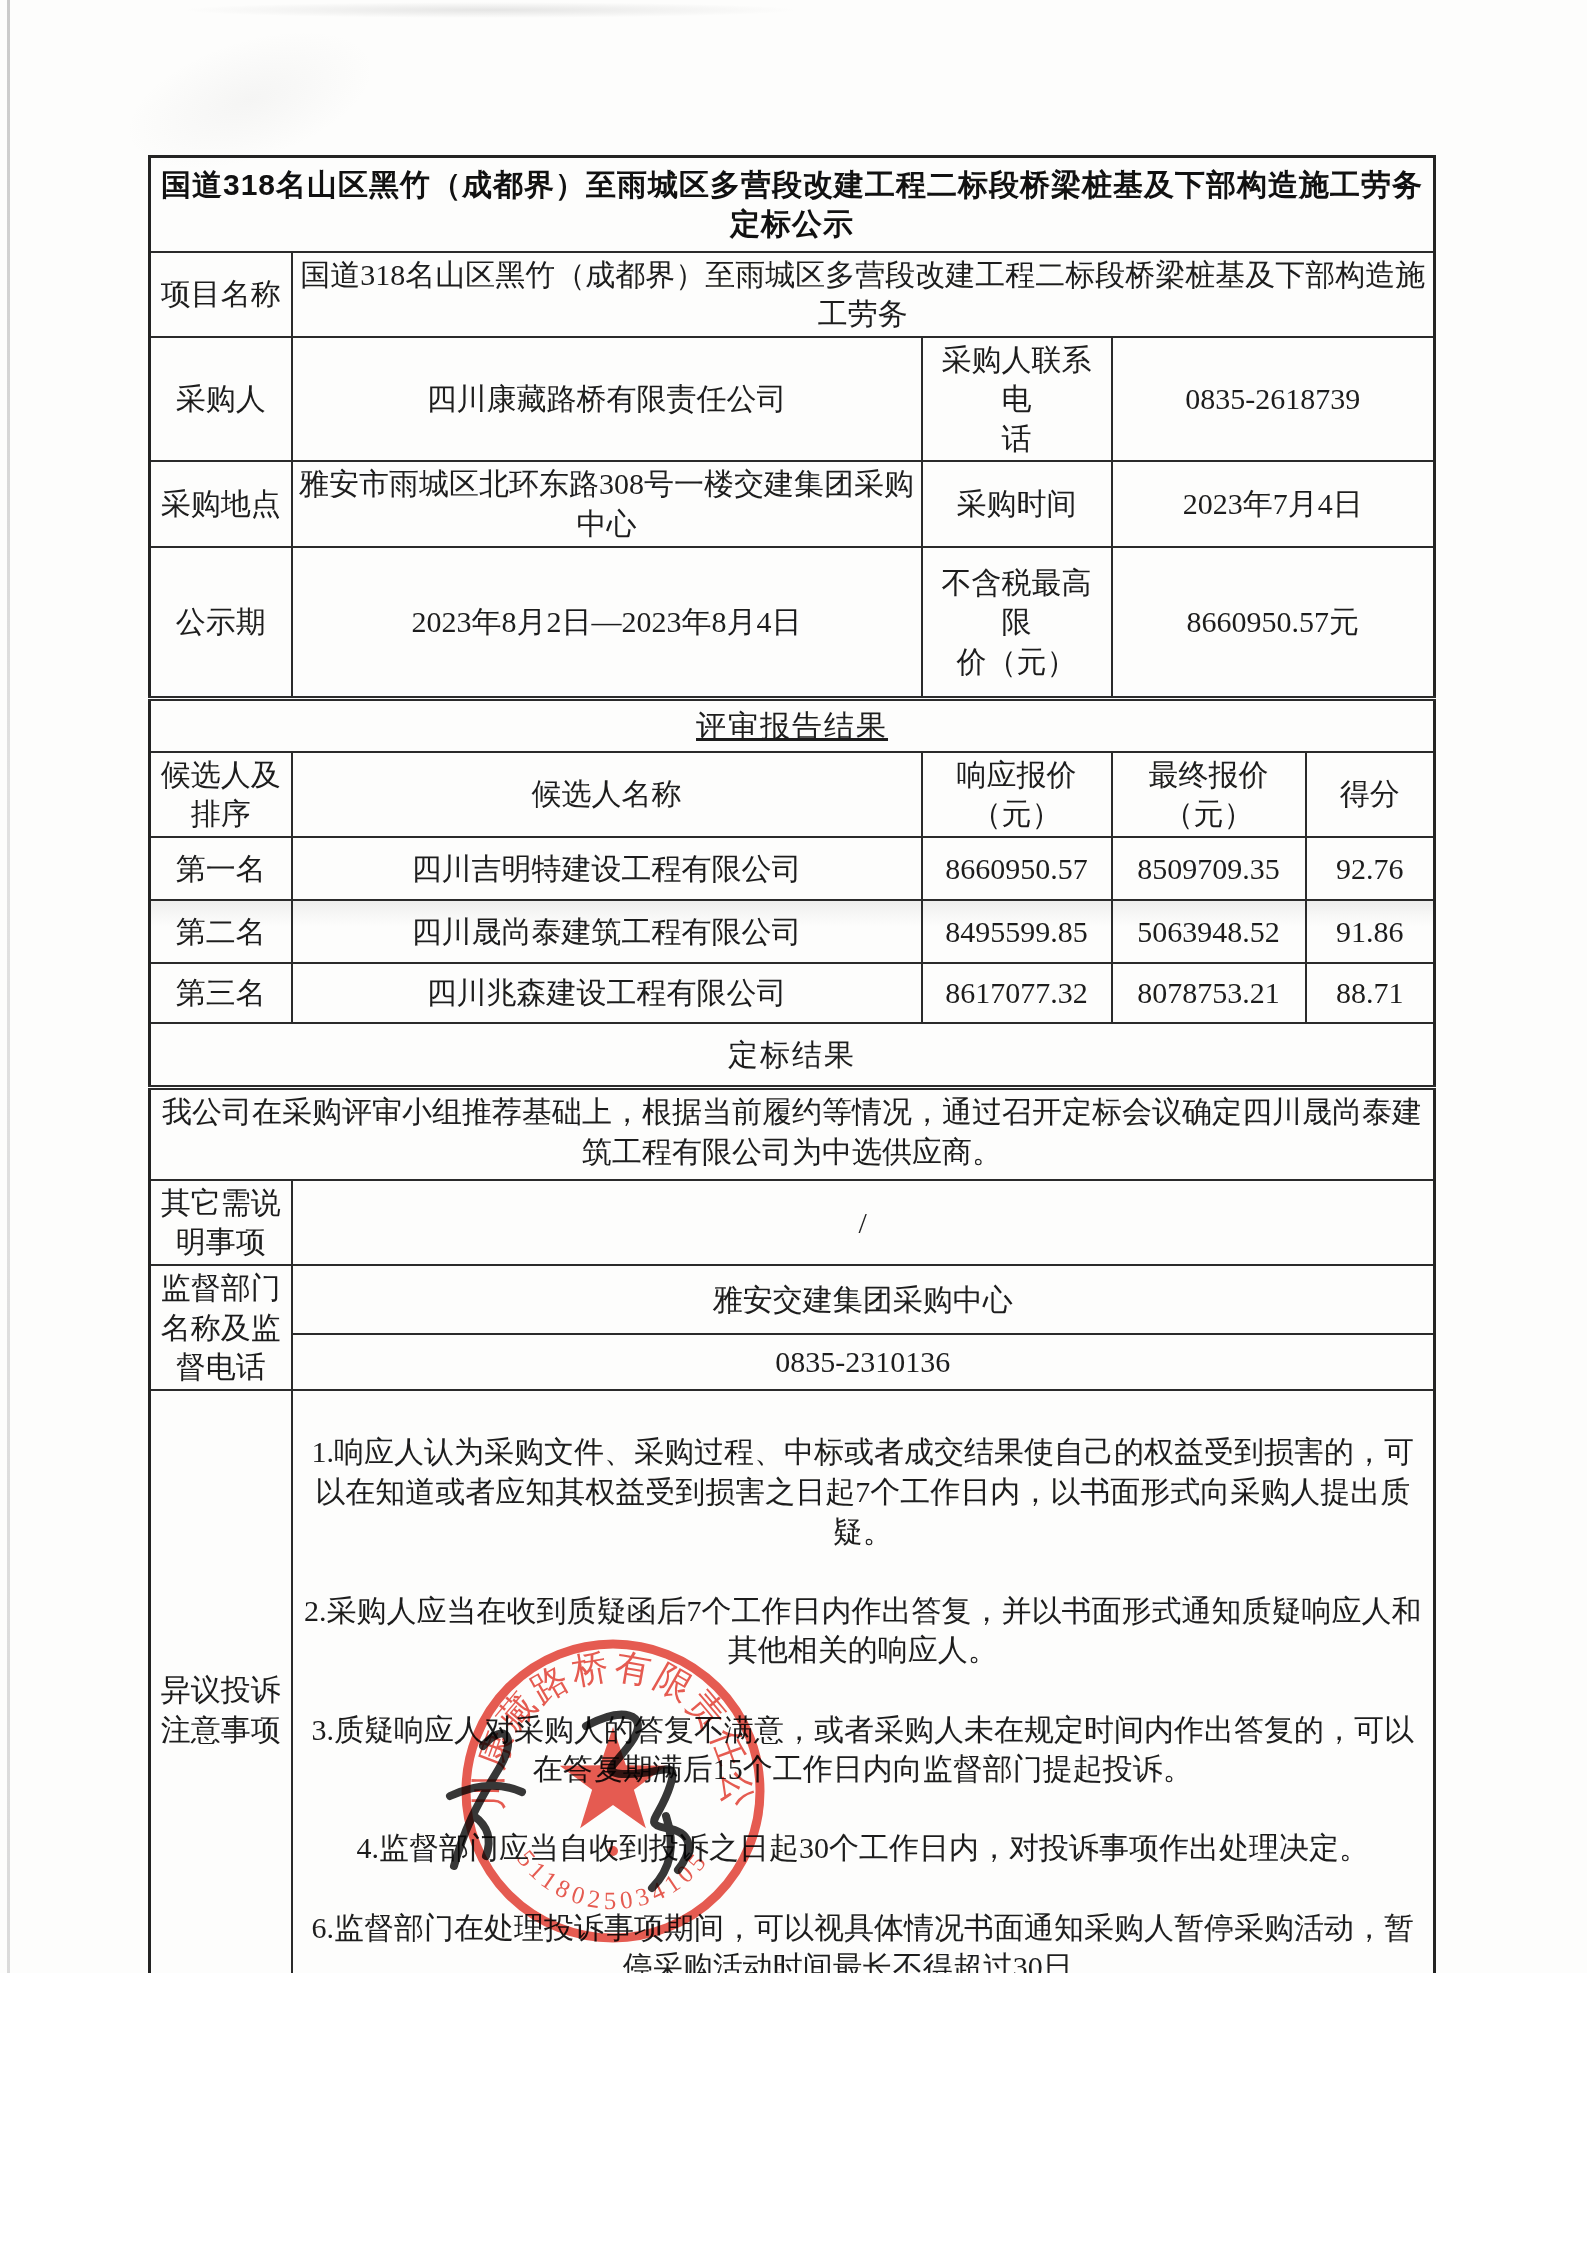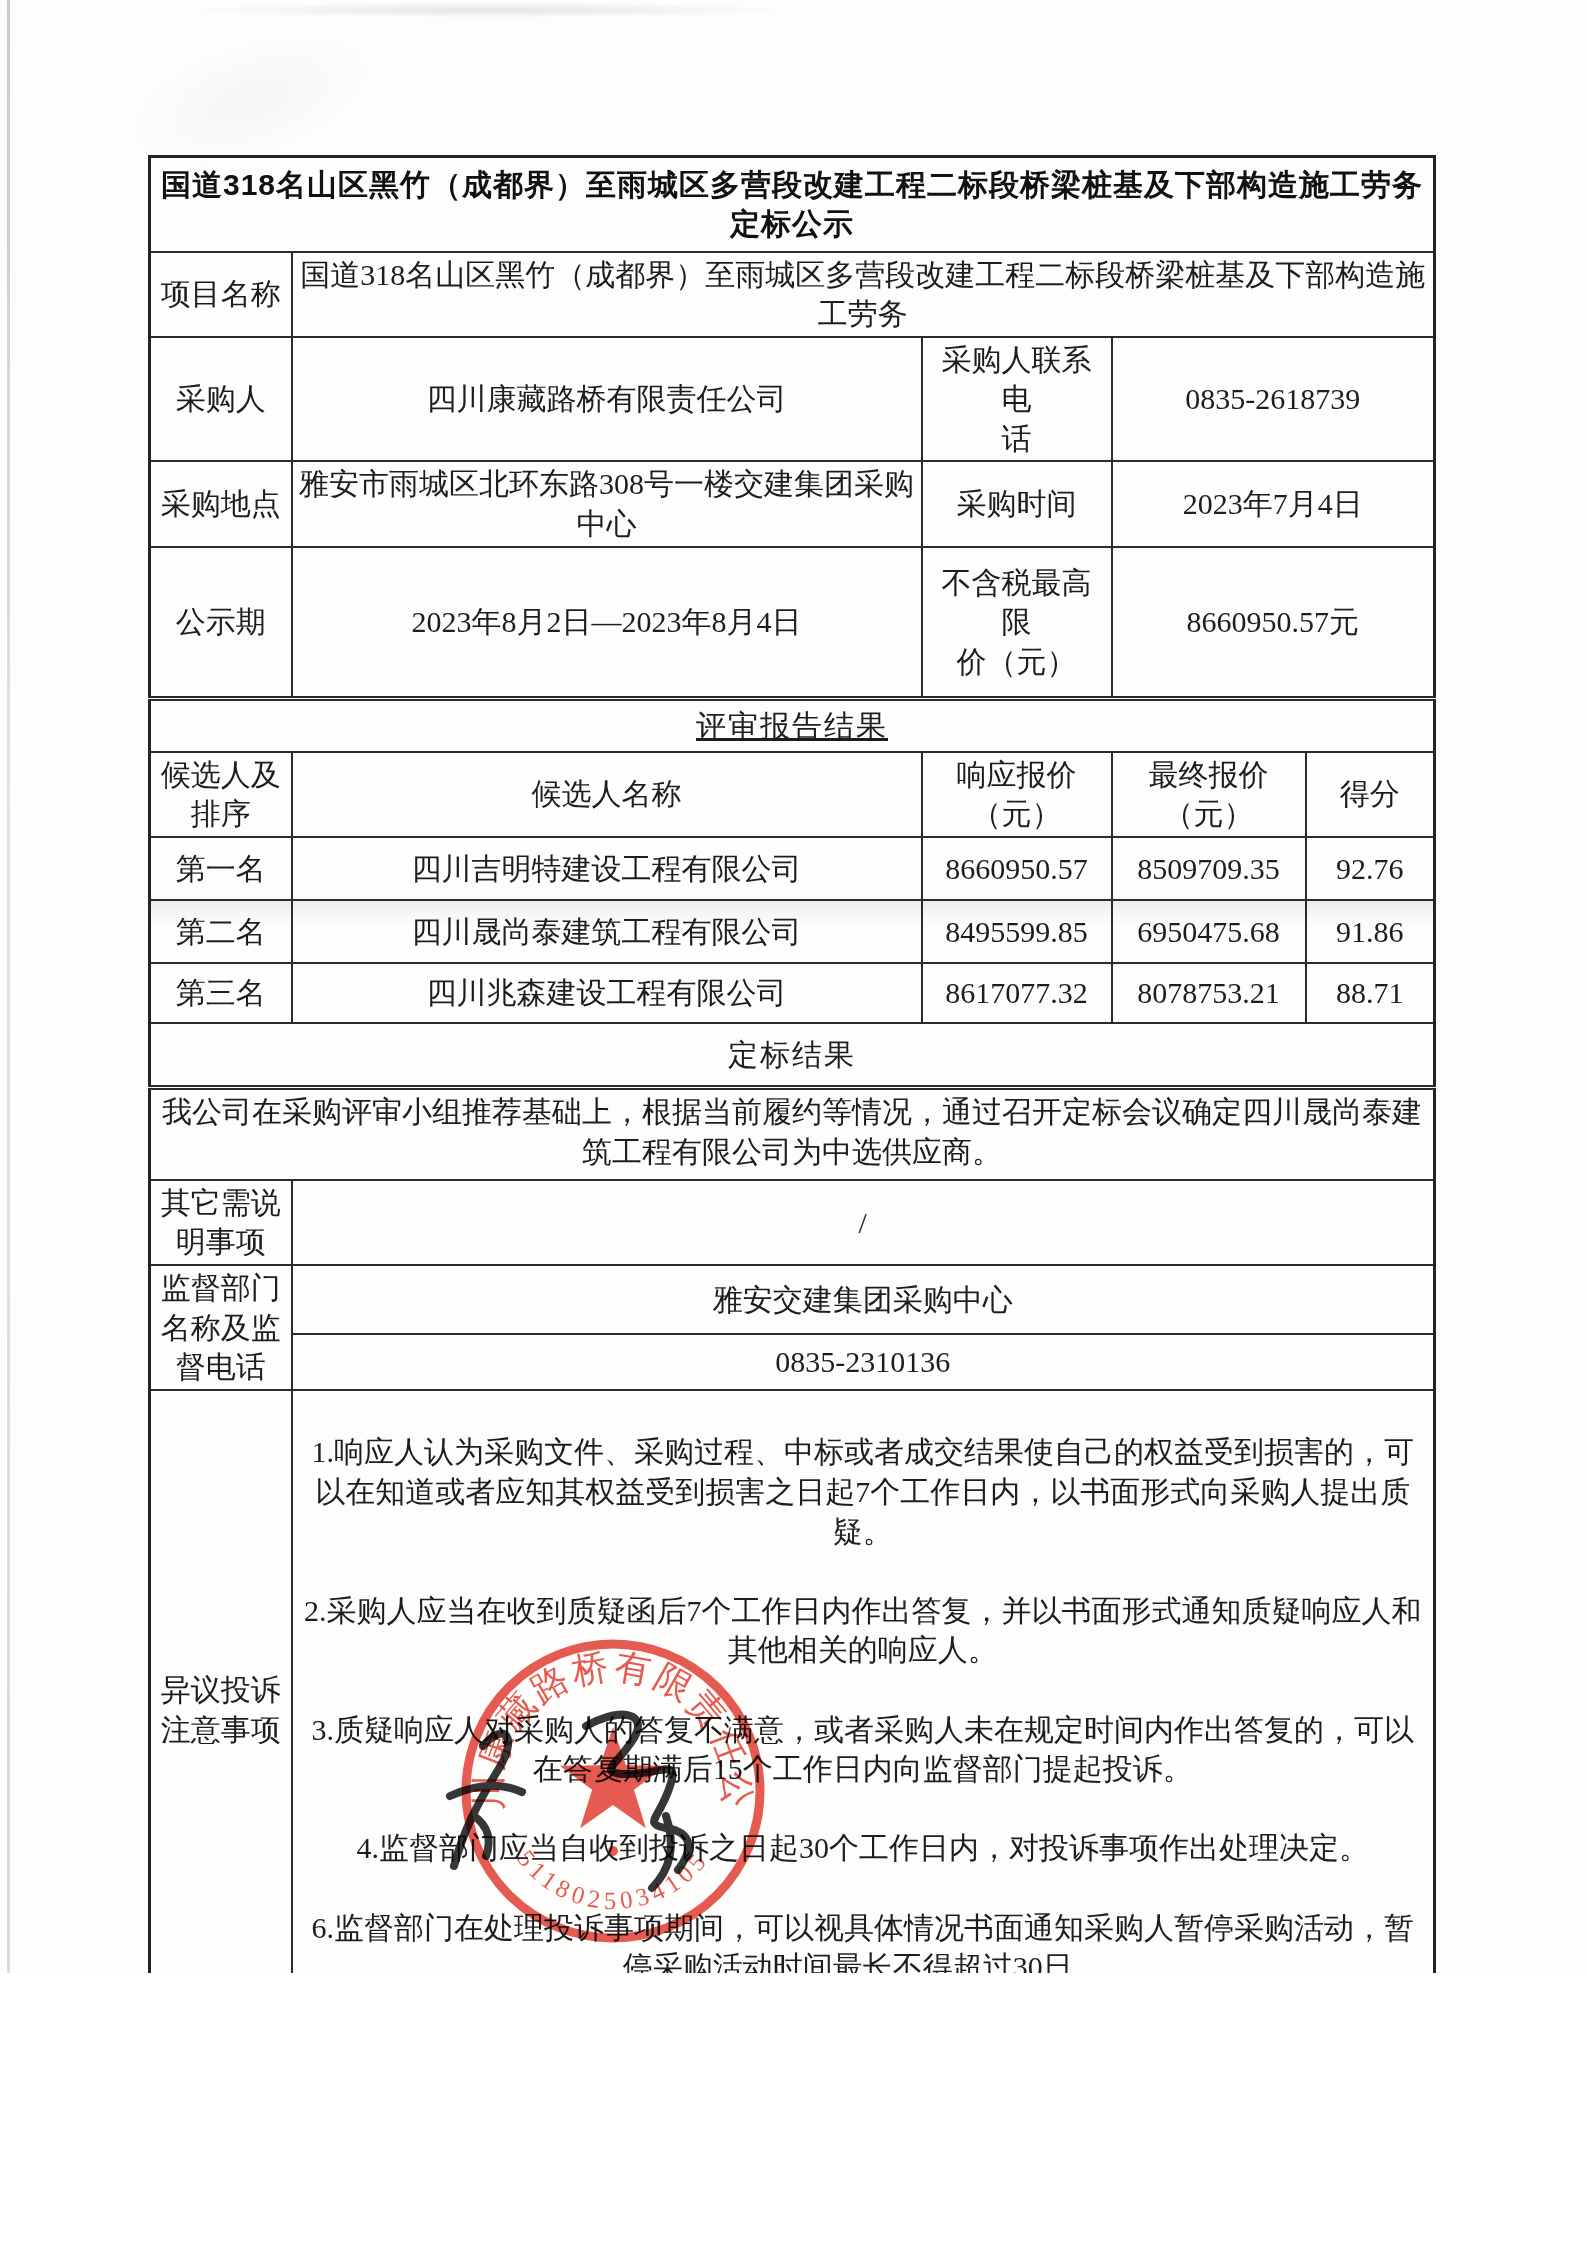--- a/index.html
+++ b/index.html
@@ -112,21 +112,21 @@
       <td>四川吉明特建设工程有限公司</td>
       <td>8660950.57</td>
       <td>8509709.35</td>
       <td>92.76</td>
     </tr>
 
     <tr class="row-shaded" style="height:63px">
       <td>第二名</td>
       <td>四川晟尚泰建筑工程有限公司</td>
       <td>8495599.85</td>
-      <td>6950475.68</td>
+      <td>5063948.52</td>
       <td>91.86</td>
     </tr>
 
     <tr style="height:60px">
       <td>第三名</td>
       <td>四川兆森建设工程有限公司</td>
       <td>8617077.32</td>
       <td>8078753.21</td>
       <td>88.71</td>
     </tr>

